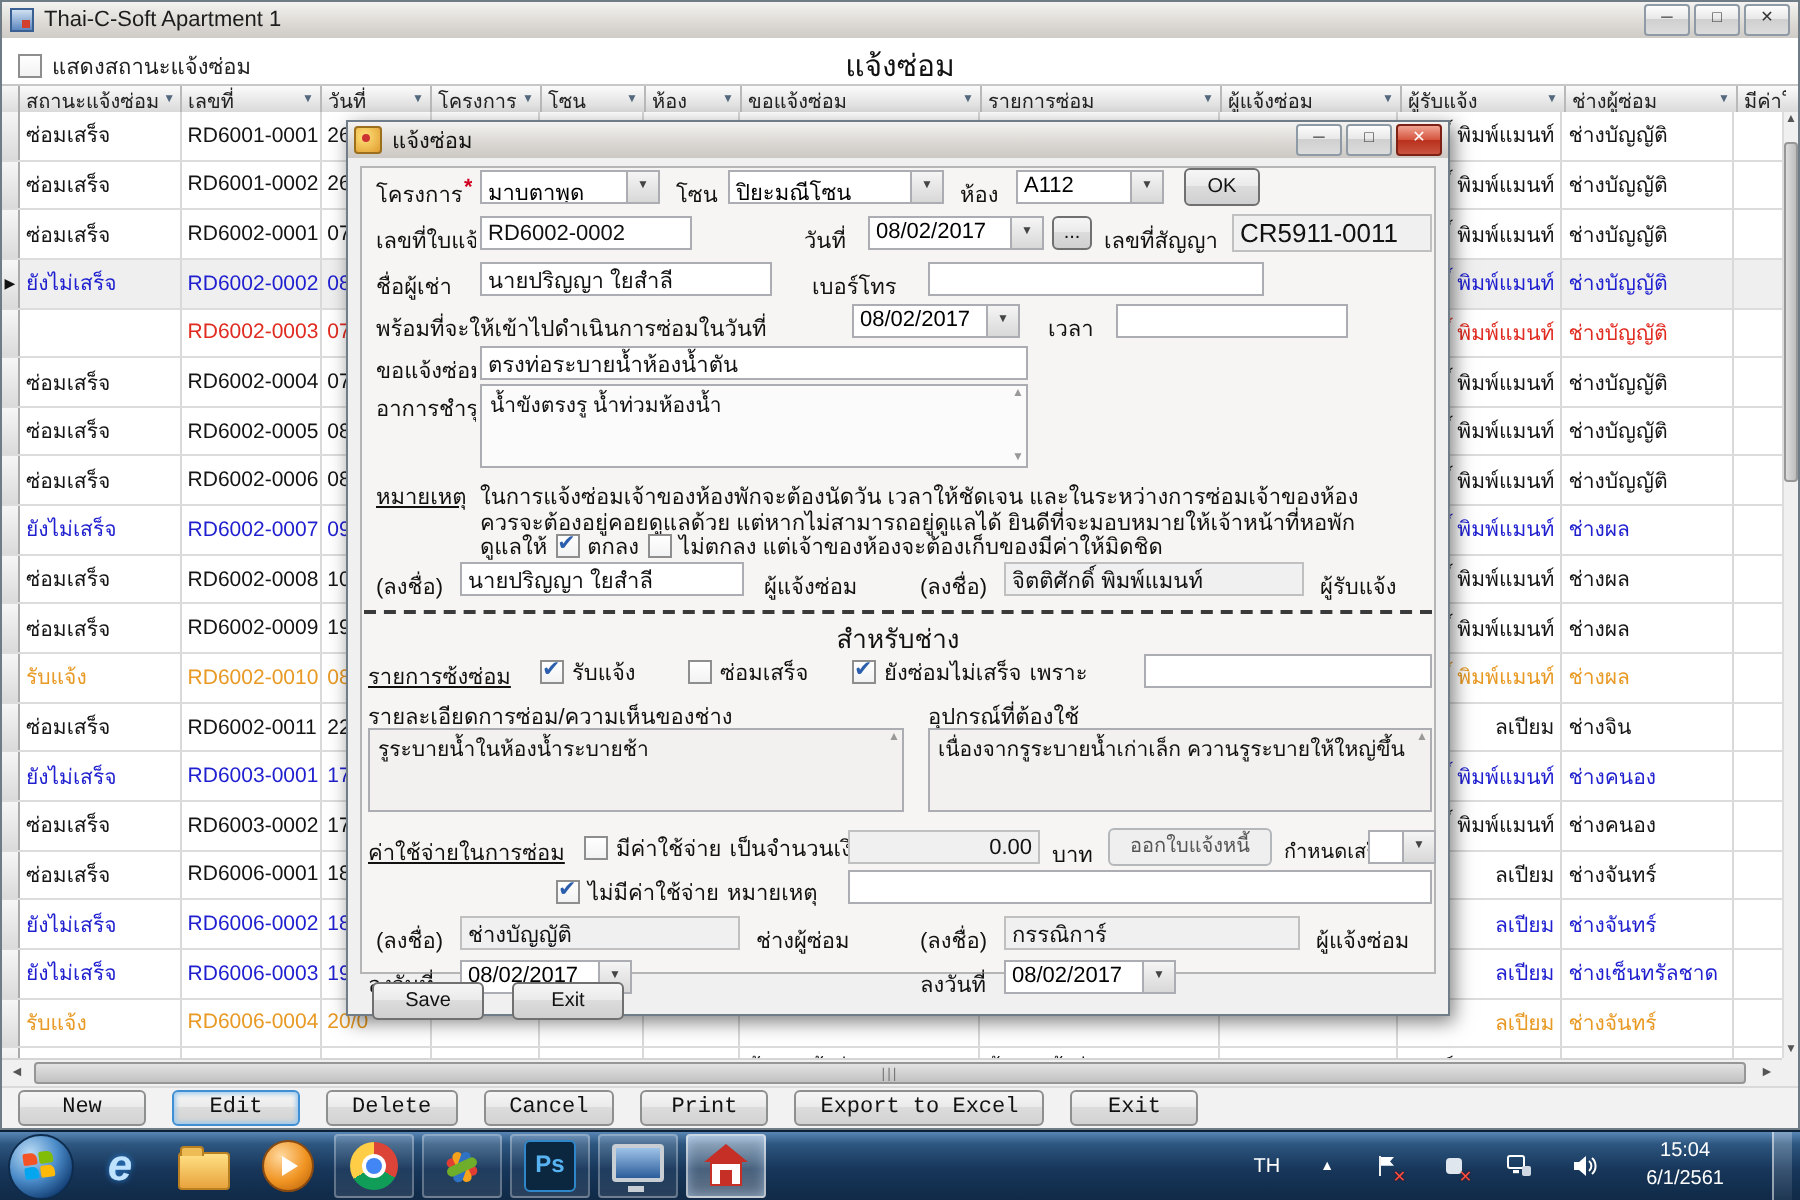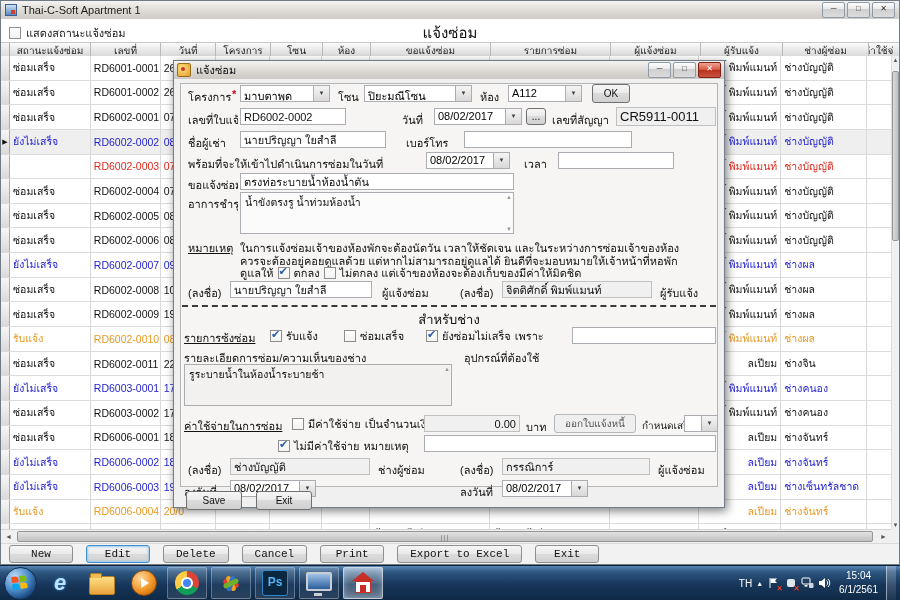--- a/index.html
+++ b/index.html
@@ -27,21 +27,21 @@
   .cb{width:12px;height:12px;border:1px solid #8e8e8e;background:linear-gradient(#fff,#f2f2f2);
     display:inline-block;position:relative;box-sizing:border-box;flex:0 0 auto;}
   .cb.checked::after{content:"✔";position:absolute;left:0px;top:-3px;font-size:11px;color:#2b5fad;}
 
   
   .grid{position:absolute;left:0;top:41px;right:0;height:501px;}
   .grid-header{display:flex;height:14px;background:linear-gradient(#fbfbfb,#e7e7e7 55%,#d7d7d7);
     border-top:1px solid #c7c7c7;border-bottom:1px solid #9e9e9e;}
   .gc{box-sizing:border-box;border-right:1px solid #d9d9d9;padding:0 3px;overflow:hidden;white-space:nowrap;
     display:flex;align-items:center;font-size:10.5px;}
-  .gch{font-size:10px;color:#222;border-right:1px solid #b9b9b9;justify-content:space-between;flex-direction:column;}
+  .gch{font-size:10px;color:#222;border-right:1px solid #b9b9b9;justify-content:space-between;}
   .funnel{font-size:6px;color:#53677d;margin-left:2px;}
   .gc0{width:9px;padding:0;background:linear-gradient(#f6f6f6,#dadada);border-right:1px solid #aaa;
     font-size:7px;color:#111;justify-content:center;}
   .gc1{width:81px}.gc2{width:70px}.gc3{width:55px}.gc4{width:55px}.gc5{width:52px}
   .gc6{width:48px}.gc7{width:120px}.gc8{width:120px}.gc9{width:90px}
   .gc10{width:82px;justify-content:flex-end}.gc11{width:86px}.gc12{width:24px;border-right:none}
   .gch.gc10{justify-content:space-between}
   .grid-body{position:absolute;left:0;top:14px;right:8px;bottom:14px;overflow:hidden;background:#fff;}
   .grid-row{display:flex;height:23.65px;border-bottom:1px solid #dcdcdc;background:#fff;}
   .grid-row.sel{background:#efefef;}
@@ -131,21 +131,21 @@
   .pinwheel i:nth-child(3){background:#2f72c4;transform:rotate(110deg)}
   .pinwheel i:nth-child(4){background:#6fae2a;transform:rotate(155deg)}
   .psq{width:24px;height:24px;background:#0b2740;border:1px solid #2f86c9;border-radius:3px;
     color:#57b3f2;font-size:12px;font-weight:bold;text-align:center;line-height:22px;}
   .monitor{width:22px;height:15px;background:linear-gradient(#9fc3e8,#2b5d9b);border:2px solid #c9ced4;border-radius:2px;position:relative;margin-top:-4px;}
   .monitor::after{content:"";position:absolute;left:6px;bottom:-7px;width:8px;height:3px;background:#c9ced4;}
   .house{width:24px;height:22px;position:relative;}
   .house .roof{position:absolute;left:1px;top:0;width:0;height:0;border-left:11px solid transparent;border-right:11px solid transparent;border-bottom:9px solid #c62f26;}
   .house .base{position:absolute;left:4px;top:9px;width:16px;height:12px;background:#fdfdfd;border:1px solid #c62f26;box-sizing:border-box;}
   .house .base::after{content:"";position:absolute;left:4px;top:3px;width:6px;height:8px;background:#c62f26;}
-  .tray{margin-left:auto;display:flex;align-items:center;gap:4px;padding-right:2px;height:100%;}
+  .tray{margin-left:auto;display:flex;align-items:center;gap:20px;padding-right:2px;height:100%;}
   .trtxt{color:#fff;font-size:10px;}
   .trico{position:relative;width:13px;height:13px;display:flex;align-items:center;justify-content:center;}
   .badge{position:absolute;right:-3px;bottom:-3px;color:#ff5040;font-size:8px;font-weight:bold;text-shadow:0 0 1px #600;}
   .clock{color:#fff;font-size:10px;text-align:center;line-height:1.45;padding:0 4px;}
   .showdesk{width:9px;height:35px;border-left:1px solid rgba(255,255,255,.5);background:linear-gradient(rgba(255,255,255,.25),rgba(255,255,255,.05));}
 </style>
 </head>
 <body>
 
 <div class="screen">
@@ -647,20 +647,24 @@
         <span>เพราะ</span>
       </span>
       <input class="tin" style="left: 398px; top: 248px; width: 144px;">
 
       <span class="lbl" style="left:10px;top:270px;width:250px">รายละเอียดการซ่อม/ความเห็นของช่าง</span>
       <div class="tarea" style="left:10px;top:285px;width:268px;height:42px;background:#f2f1ef">
         <span>รูระบายน้ำในห้องน้ำระบายช้า</span>
         <span class="sa" style="top:1px">▲</span>
       </div>
       <span class="lbl" style="left:290px;top:270px;width:160px">อุปกรณ์ที่ต้องใช้</span>
+      <div class="tarea" style="left:290px;top:285px;width:252px;height:42px;background:#f2f1ef">
+        <span>เนื่องจากรูระบายน้ำเก่าเล็ก ควานรูระบายให้ใหญ่ขึ้น</span>
+        <span class="sa" style="top:1px">▲</span>
+      </div>
 
       <span class="lbl u" style="left:10px;top:338px;width:104px">ค่าใช้จ่ายในการซ่อม</span>
       <span class="inlinecb" style="left:118px;top:336px">
         <span class="cb"></span>
         <span>มีค่าใช้จ่าย</span>
         <span>เป็นจำนวนเงิน</span>
       </span>
       <input class="tin gray" style="left: 250px; top: 336px; width: 96px; text-align: right;" value="0.00">
       <span class="lbl" style="left:352px;top:339px;width:26px">บาท</span>
       <div class="pbtn dim" style="left:380px;top:335px;width:82px;font-size:10px">ออกใบแจ้งหนี้</div>

